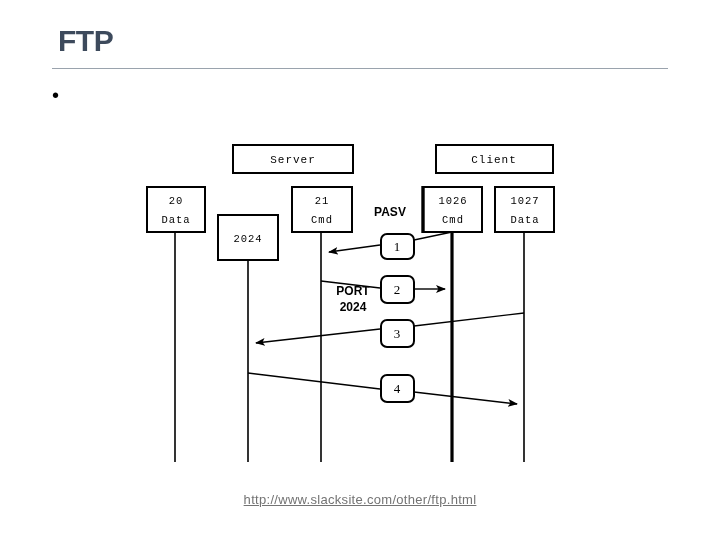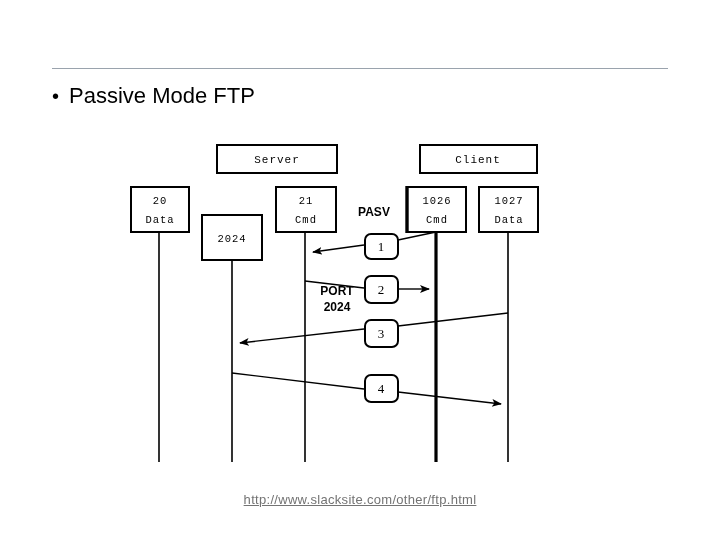--- a/index.html
+++ b/index.html
@@ -48,21 +48,21 @@
     color: #000000;
     line-height: 26px;
   }
   #bullet-text {
     font-size: 22px;
     color: #000000;
     line-height: 28px;
   }
   #diagram {
     position: absolute;
-    left: 0;
+    left: 16px;
     top: 130px;
     width: 619px;
     height: 350px;
   }
   #footer-link {
     position: absolute;
     left: 0;
     top: 492px;
     width: 720px;
     text-align: center;
@@ -117,25 +117,25 @@
     fill: #ffffff;
     stroke: #000000;
     stroke-width: 2;
   }
 </style>
 </head>
 <body>
 
 <div id="slide">
 
+  <div id="slide-title">FTP</div>
   <div id="title-rule"></div>
 
   <div id="bullet-row">
     <span id="bullet-dot">•</span>
-    <span id="bullet-text">Passive Mode FTP</span>
   </div>
 
   <div id="diagram">
     <svg width="720" height="350" viewBox="0 0 720 350" xmlns="http://www.w3.org/2000/svg">
 
       <defs>
         <marker id="arrowR" markerWidth="11" markerHeight="11" refX="9" refY="4.5" orient="auto" markerUnits="userSpaceOnUse">
           <path d="M0,0.6 L10,4.5 L0,8.4 L2.4,4.5 Z" fill="#000000"></path>
         </marker>
         <marker id="arrowL" markerWidth="11" markerHeight="11" refX="9" refY="4.5" orient="auto" markerUnits="userSpaceOnUse">

